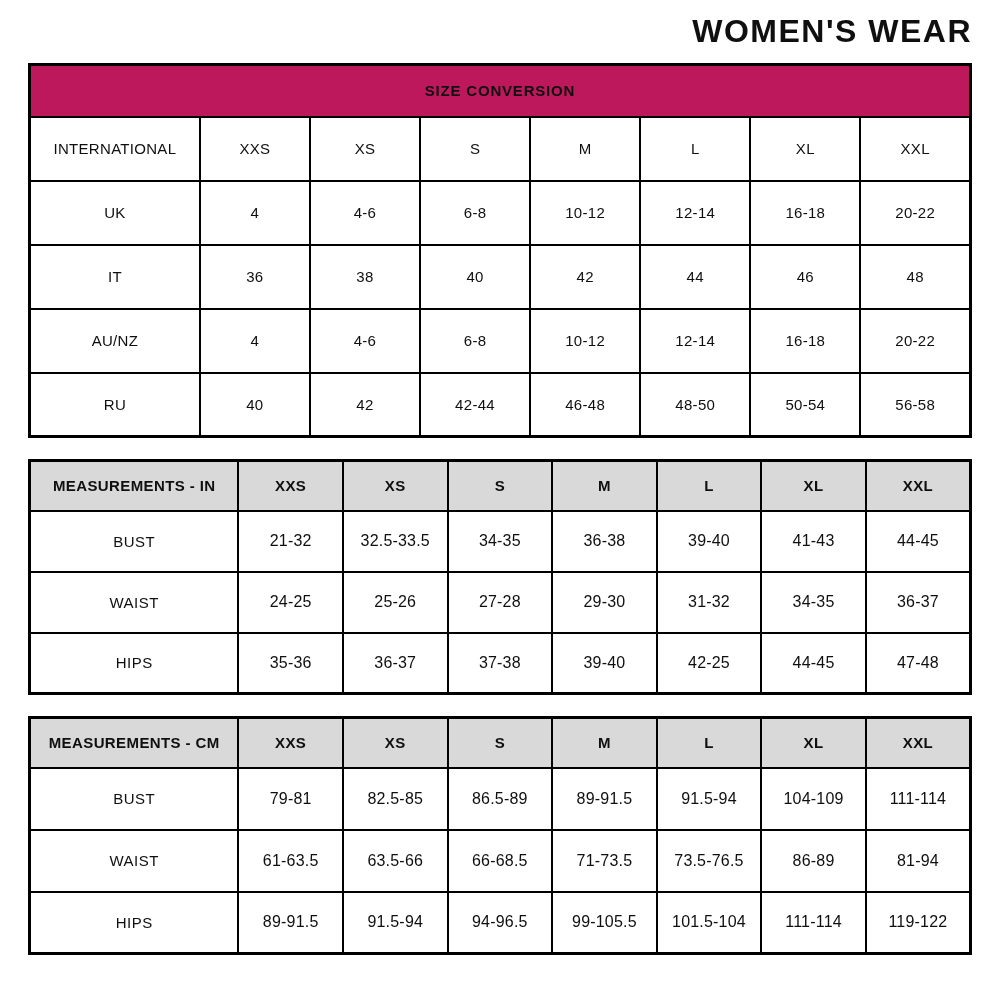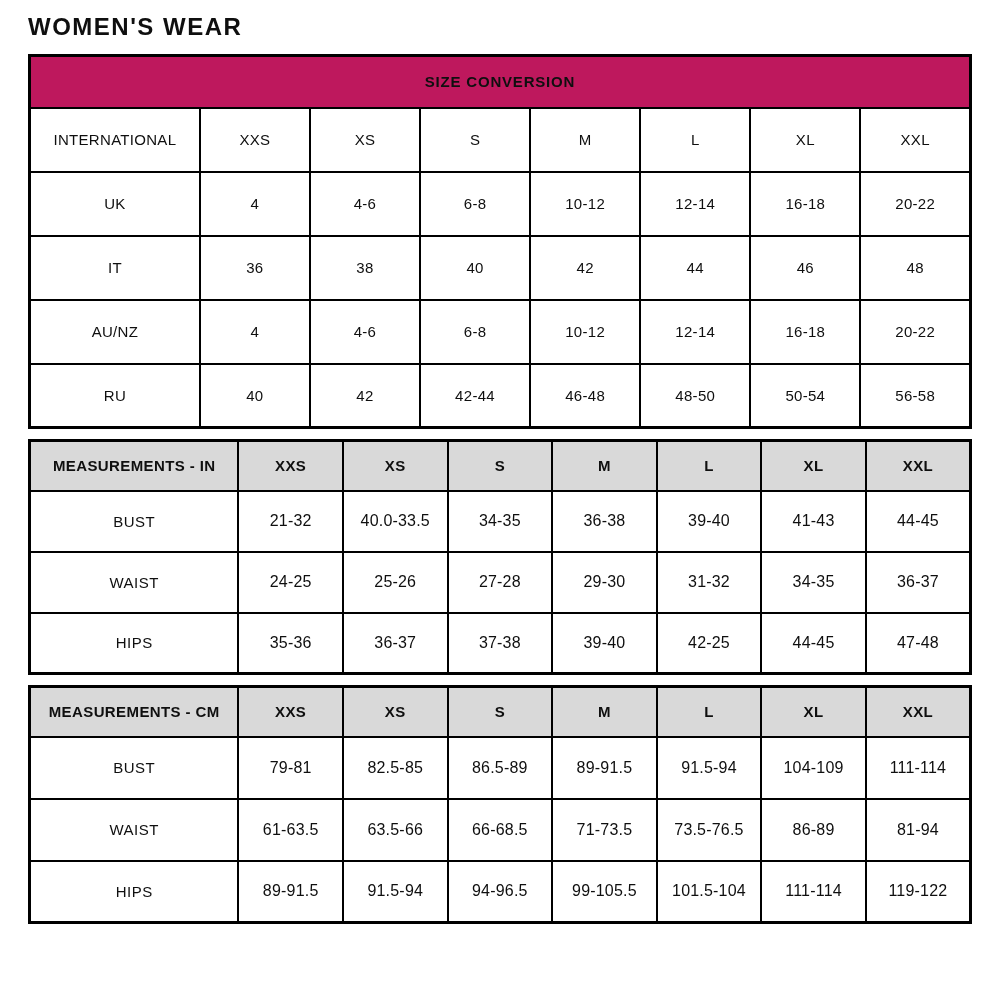--- a/index.html
+++ b/index.html
@@ -5,22 +5,22 @@
   * { margin: 0; padding: 0; box-sizing: border-box; }
   html, body { background: #ffffff; }
   body {
     width: 1000px;
     height: 1000px;
     font-family: "Liberation Sans", sans-serif;
     color: #0f0f0f;
     padding: 13px 28px 0 28px;
   }
   .page-title {
-    text-align: left;
-    font-size: 24px;
+    text-align: right;
+    font-size: 32px;
     font-weight: bold;
     letter-spacing: 1.5px;
     margin-bottom: 13px;
   }
   table {
     width: 100%;
     border-collapse: collapse;
     table-layout: fixed;
     border: 3px solid #000;
   }
@@ -38,21 +38,21 @@
     font-weight: bold;
     letter-spacing: 0.8px;
   }
   .tbl-conv tbody th, .tbl-conv tbody td {
     height: 64px;
     font-size: 15px;
     letter-spacing: 0.3px;
   }
   .tbl-conv col.c-label { width: 18.1%; }
   
-  .tbl-meas { margin-top: 10px; }
+  .tbl-meas { margin-top: 21px; }
   .tbl-meas thead th {
     background: #d9d9d9;
     height: 50px;
     font-size: 15px;
     font-weight: bold;
     letter-spacing: 0.4px;
   }
   .tbl-meas tbody td { height: 61px; font-size: 16px; letter-spacing: 0.2px; }
   .tbl-meas tbody td.row-label { font-size: 15px; letter-spacing: 0.5px; }
   .tbl-meas col.c-label { width: 22.2%; }
@@ -153,21 +153,21 @@
         <th>M</th>
         <th>L</th>
         <th>XL</th>
         <th>XXL</th>
       </tr>
   </thead>
   <tbody>
       <tr>
         <td class="row-label">BUST</td>
         <td>21-32</td>
-        <td>40.0-33.5</td>
+        <td>32.5-33.5</td>
         <td>34-35</td>
         <td>36-38</td>
         <td>39-40</td>
         <td>41-43</td>
         <td>44-45</td>
       </tr>
       <tr>
         <td class="row-label">WAIST</td>
         <td>24-25</td>
         <td>25-26</td>

